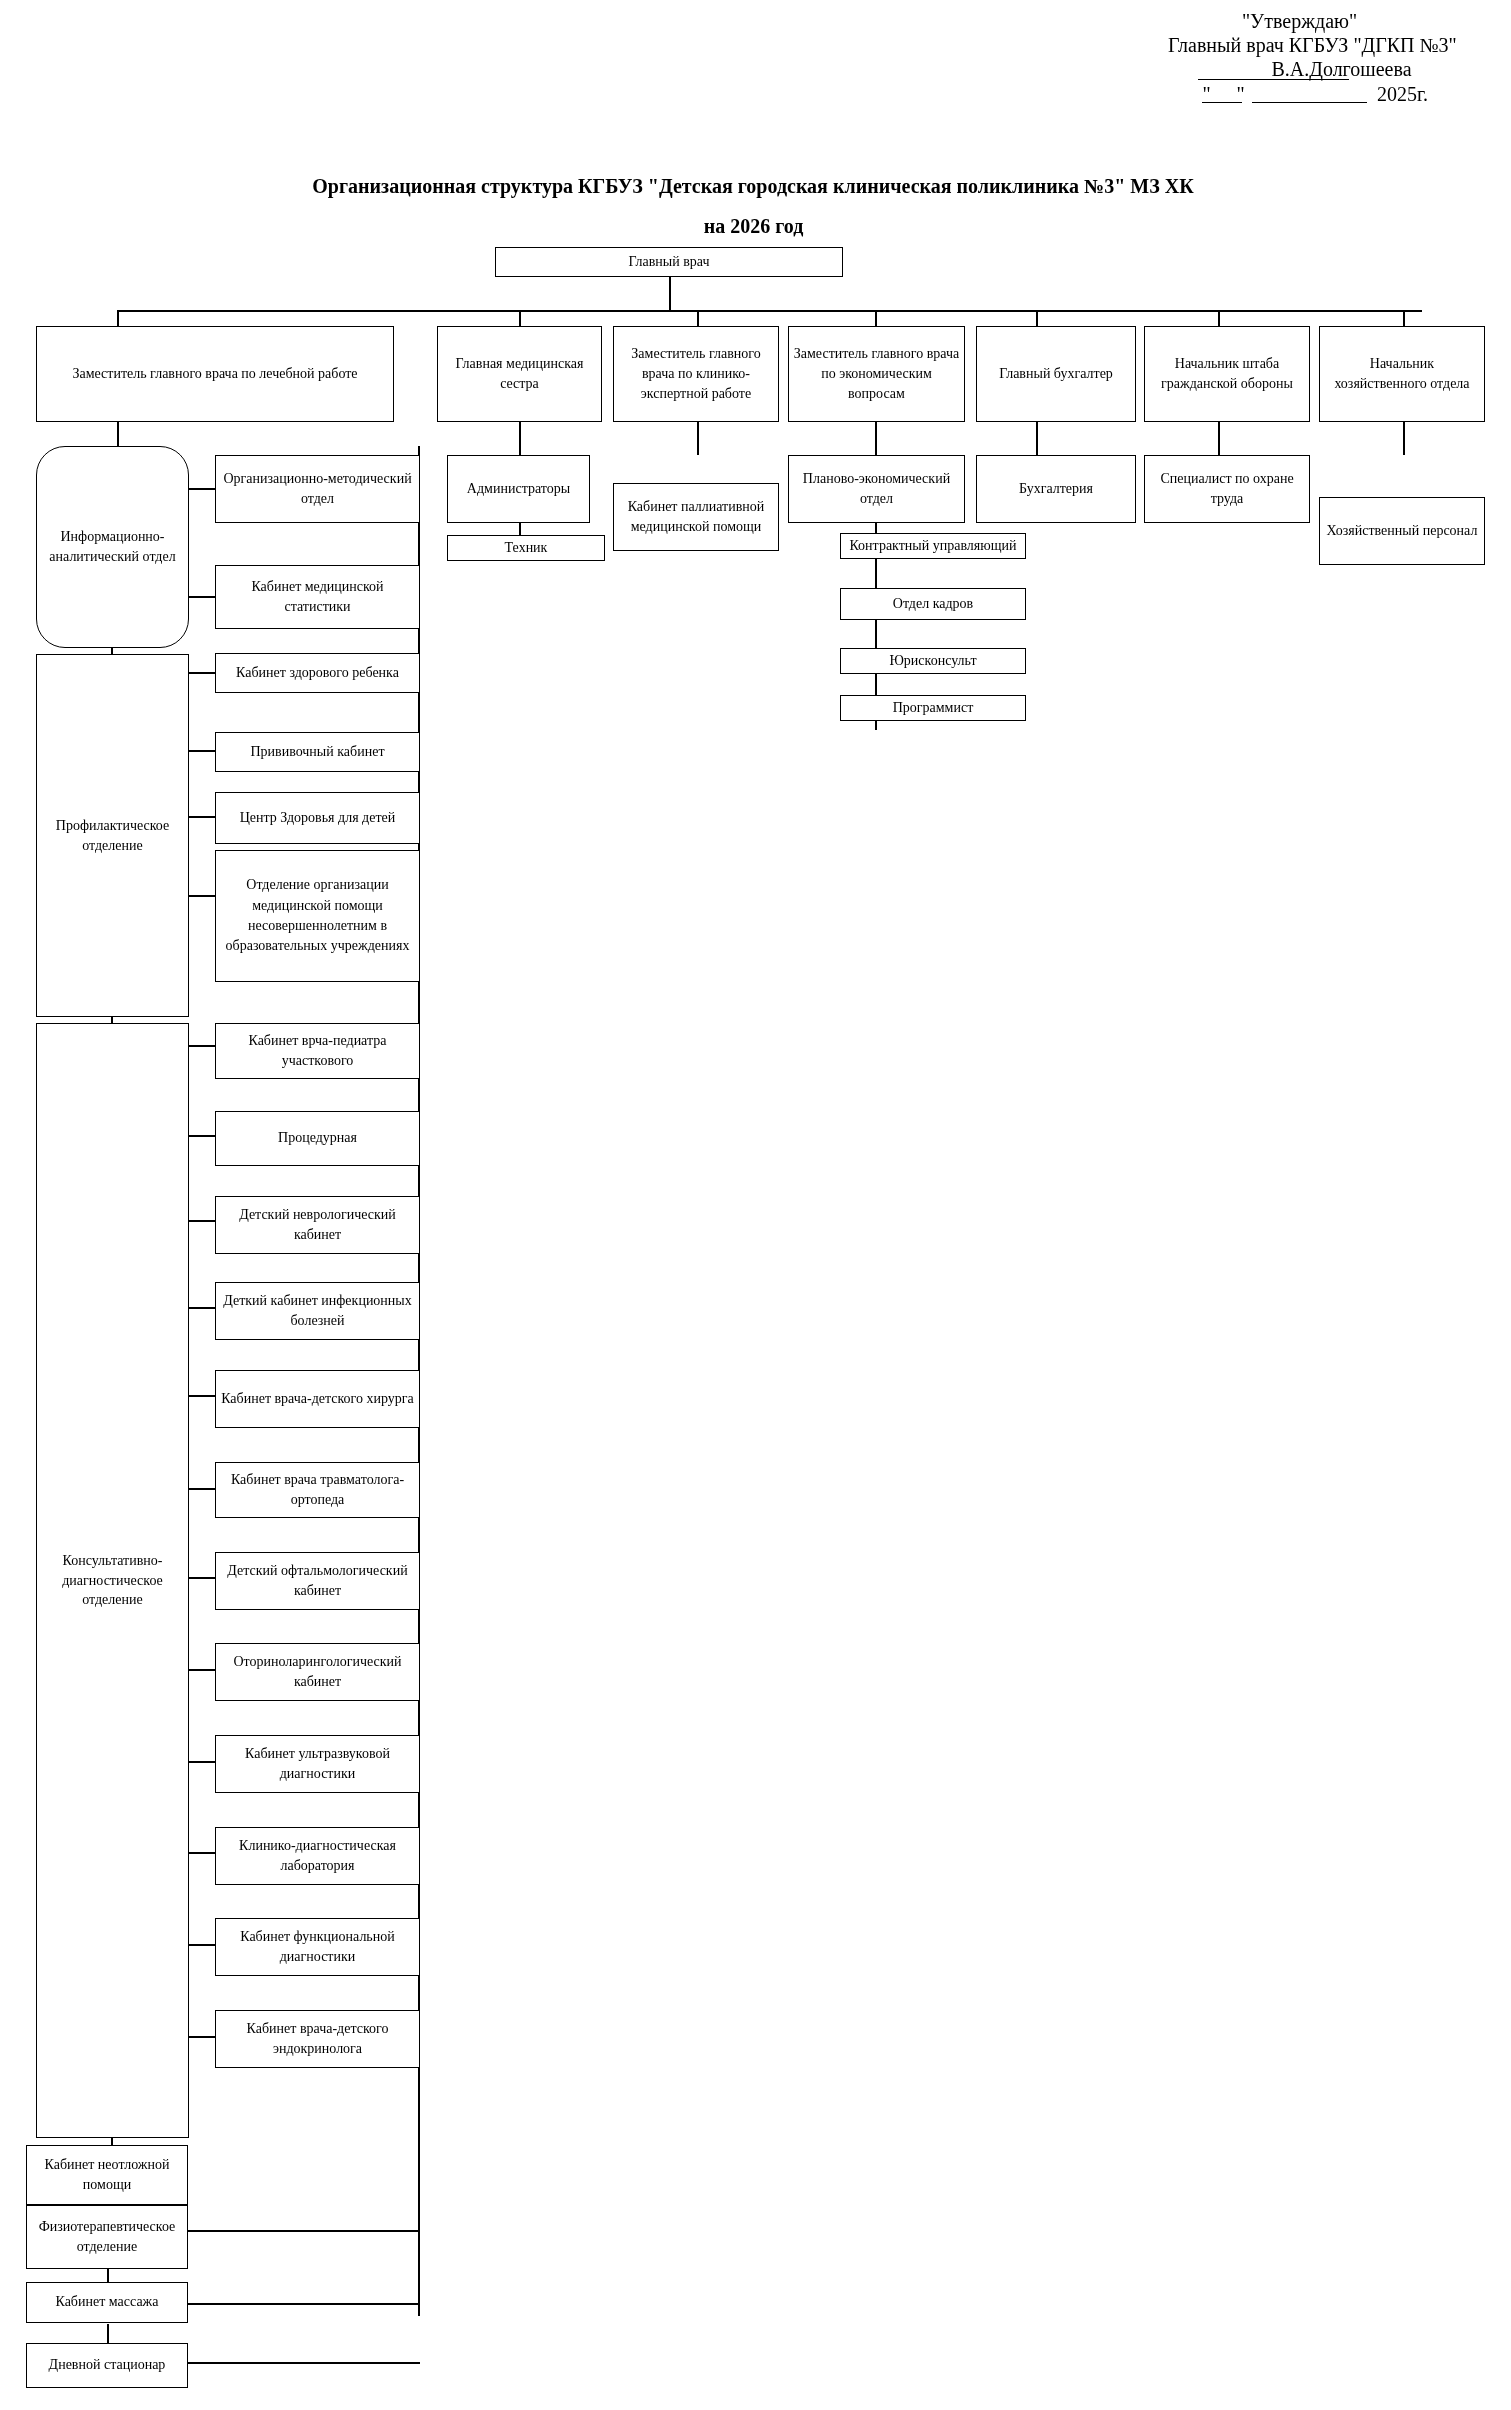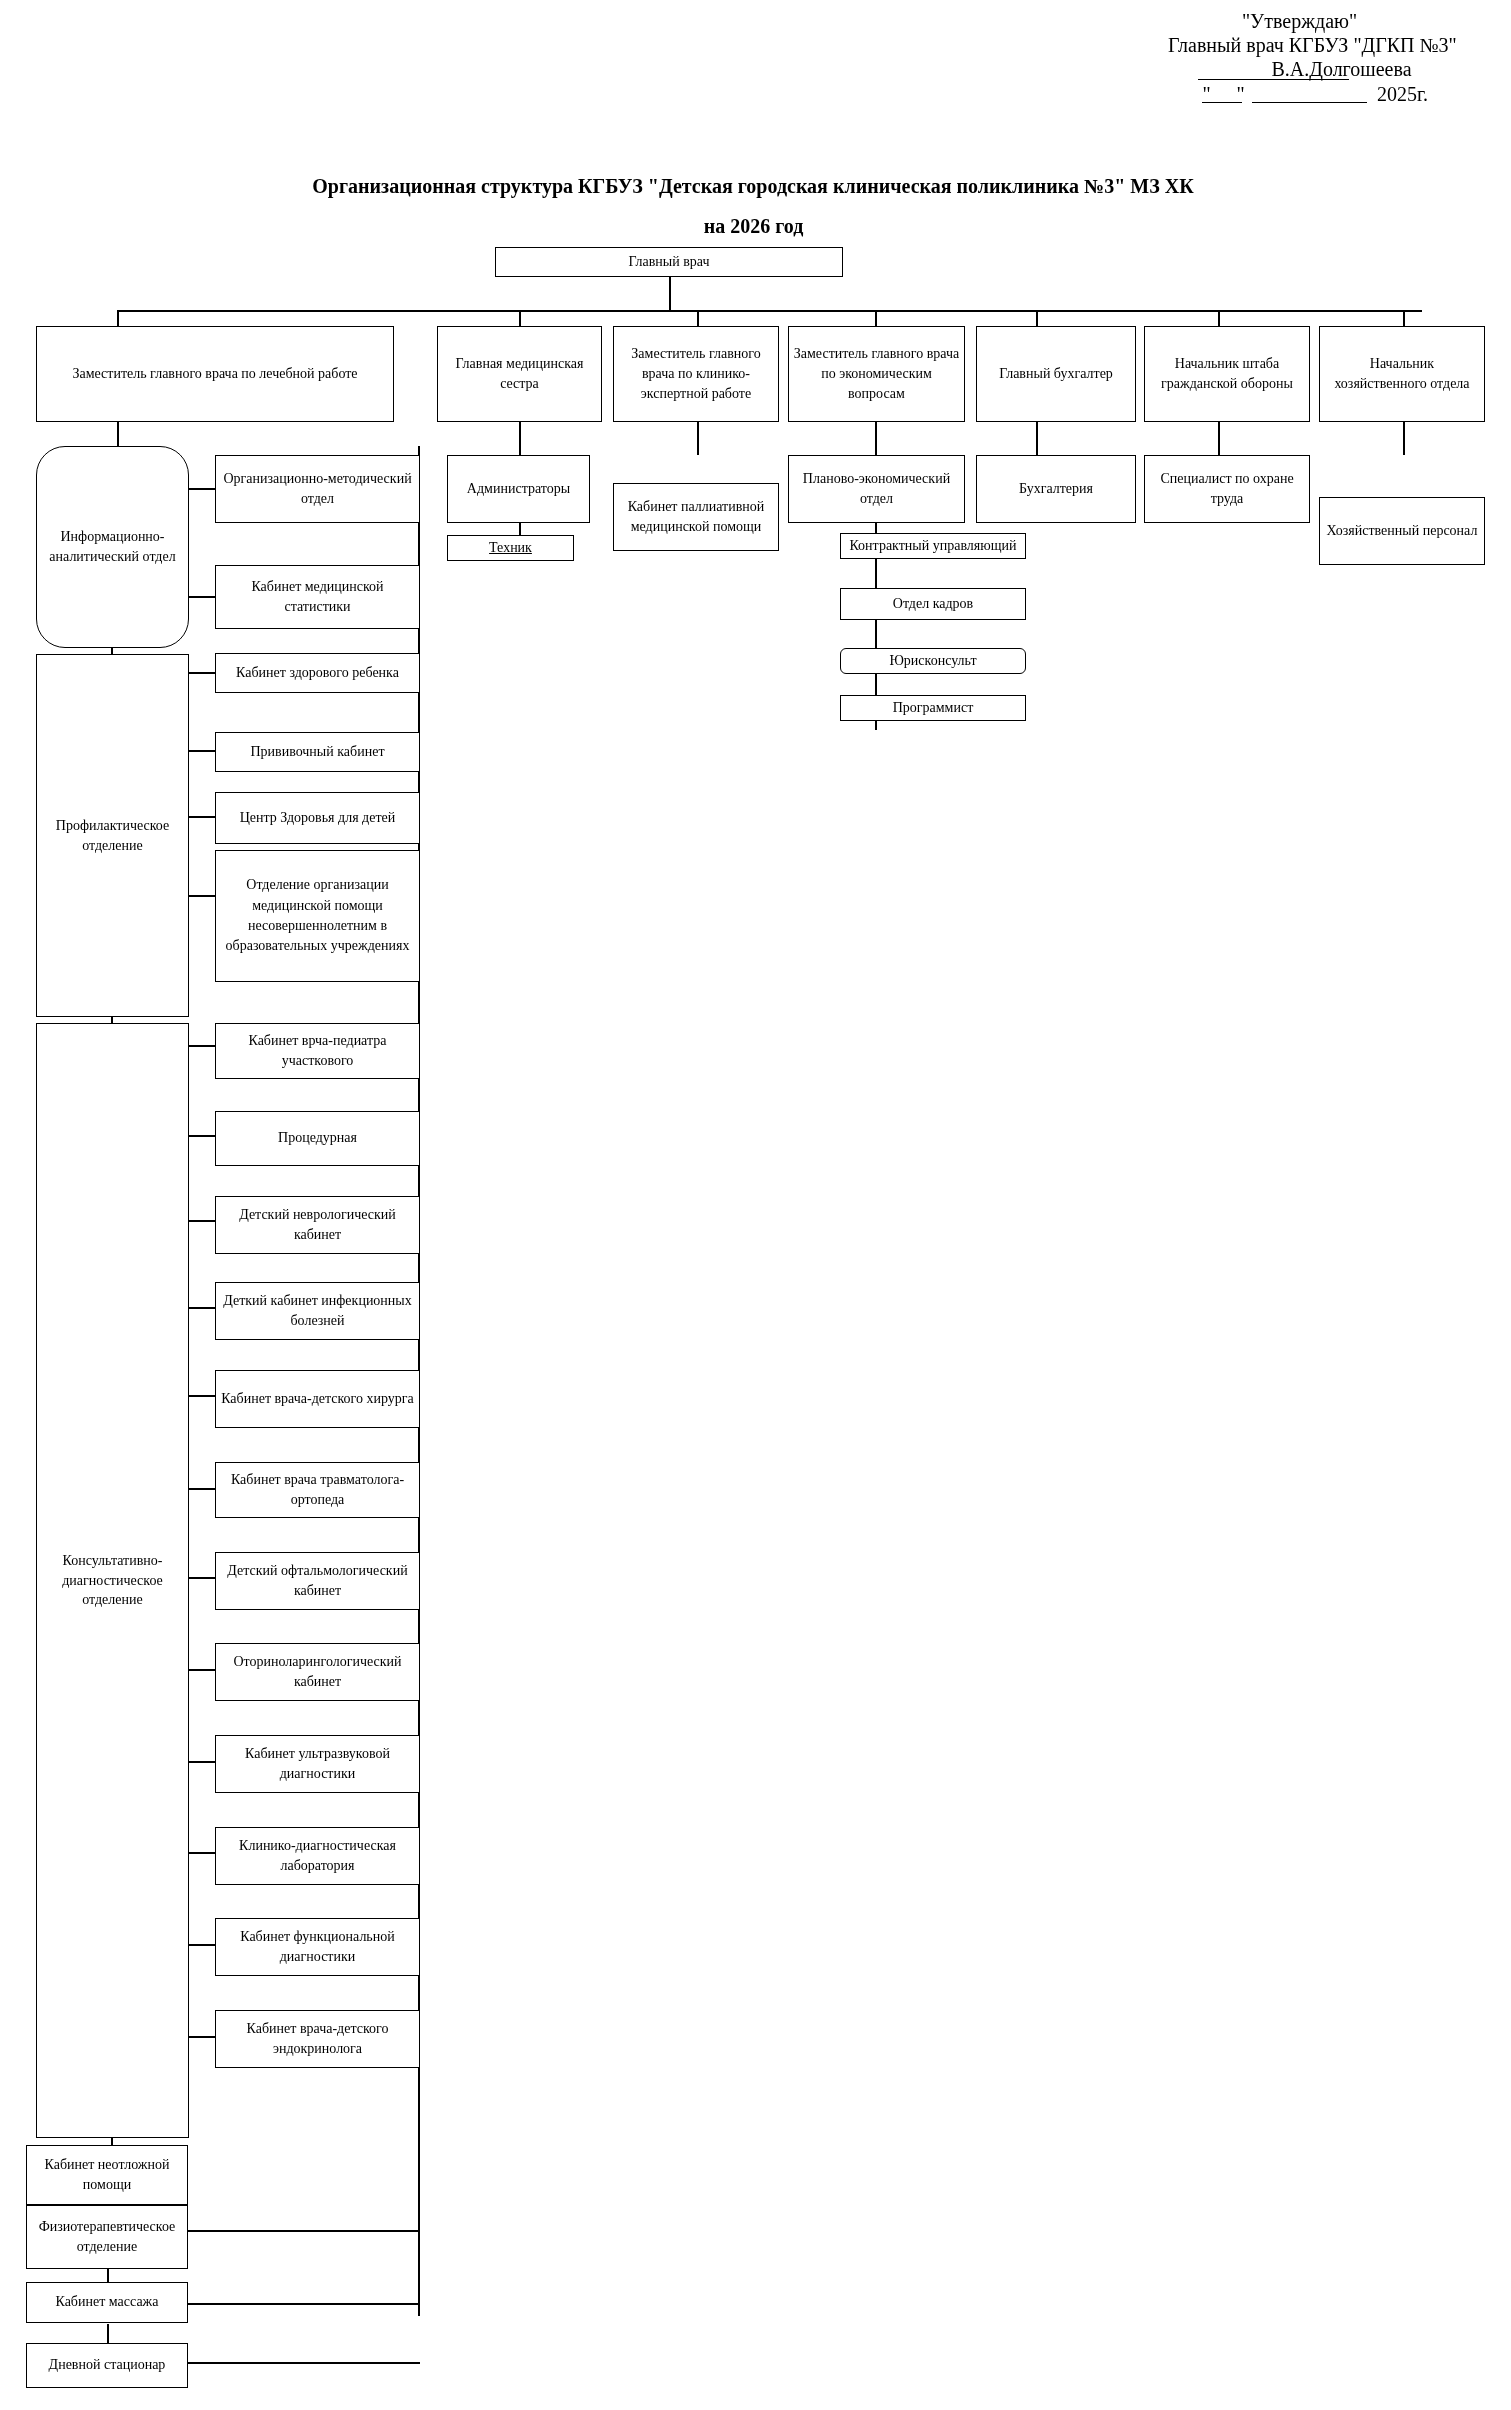--- a/index.html
+++ b/index.html
@@ -232,41 +232,41 @@
 
   <div class="ln hln" style="left:188px;top:2230px;width:232px;"></div>
   <div class="ln hln" style="left:188px;top:2303px;width:232px;"></div>
   <div class="ln hln" style="left:188px;top:2362px;width:232px;"></div>
 
   <div class="ln vln" style="left:519px;top:422px;height:33px;"></div>
   <div class="box" style="left:447px;top:455px;width:143px;height:68px;">
     <span>Администраторы</span>
   </div>
   <div class="ln vln" style="left:519px;top:523px;height:12.2px;"></div>
-  <div class="box" style="left:447px;top:535px;width:127px;height:26px;text-decoration:underline;">
+  <div class="box" style="left:447px;top:535px;width:158px;height:26px;">
     <span>Техник</span>
   </div>
 
   <div class="ln vln" style="left:697px;top:422px;height:33px;"></div>
   <div class="box" style="left:613px;top:455px;width:166px;height:68px;margin-top:28px;">
     <span>Кабинет паллиативной медицинской помощи</span>
   </div>
 
   <div class="ln vln" style="left:875px;top:422px;height:33px;"></div>
   <div class="box" style="left:788px;top:455px;width:177px;height:68px;">
     <span>Планово-экономический отдел</span>
   </div>
   <div class="ln vln" style="left:875px;top:523px;height:207px;"></div>
   <div class="box" style="left:840px;top:533px;width:186px;height:26px;">
     <span>Контрактный управляющий</span>
   </div>
   <div class="box" style="left:840px;top:588px;width:186px;height:32px;">
     <span>Отдел кадров</span>
   </div>
-  <div class="box" style="left:840px;top:648px;width:186px;height:26px;border-radius:6px;">
+  <div class="box" style="left:840px;top:648px;width:186px;height:26px;">
     <span>Юрисконсульт</span>
   </div>
   <div class="box" style="left:840px;top:695px;width:186px;height:26px;">
     <span>Программист</span>
   </div>
 
   <div class="ln vln" style="left:1036px;top:422px;height:33px;"></div>
   <div class="box" style="left:976px;top:455px;width:160px;height:68px;">
     <span>Бухгалтерия</span>
   </div>

